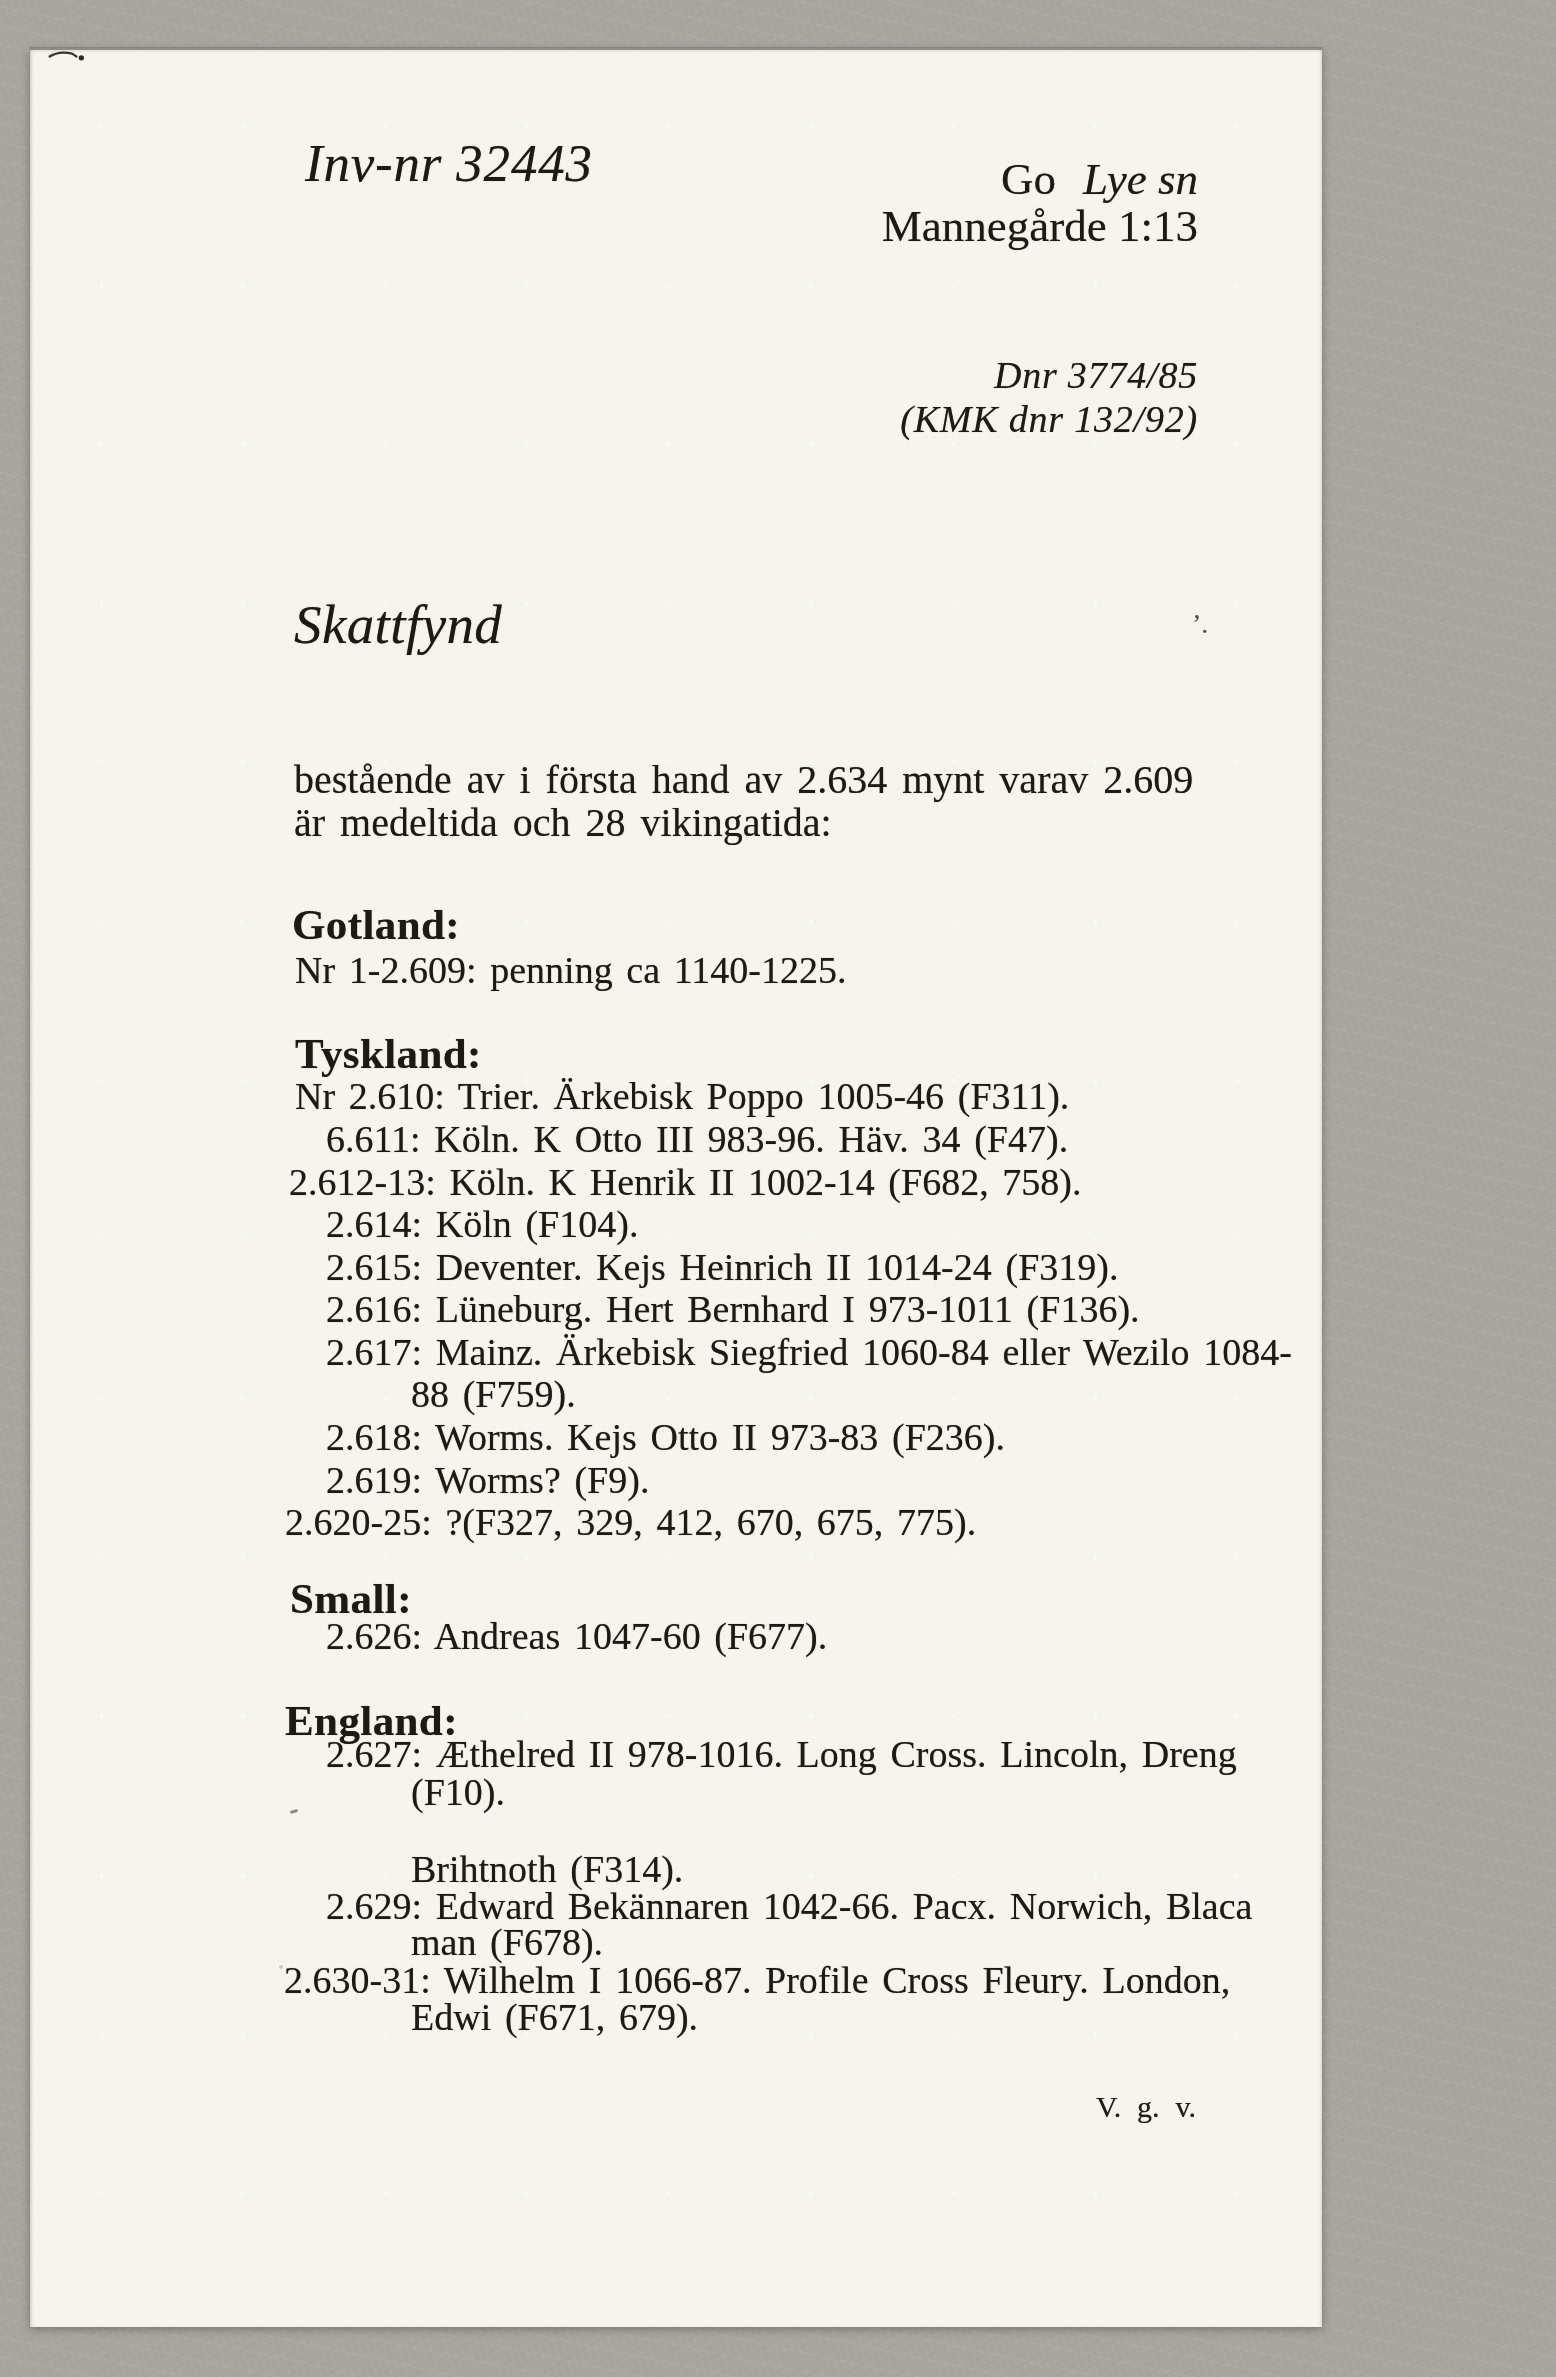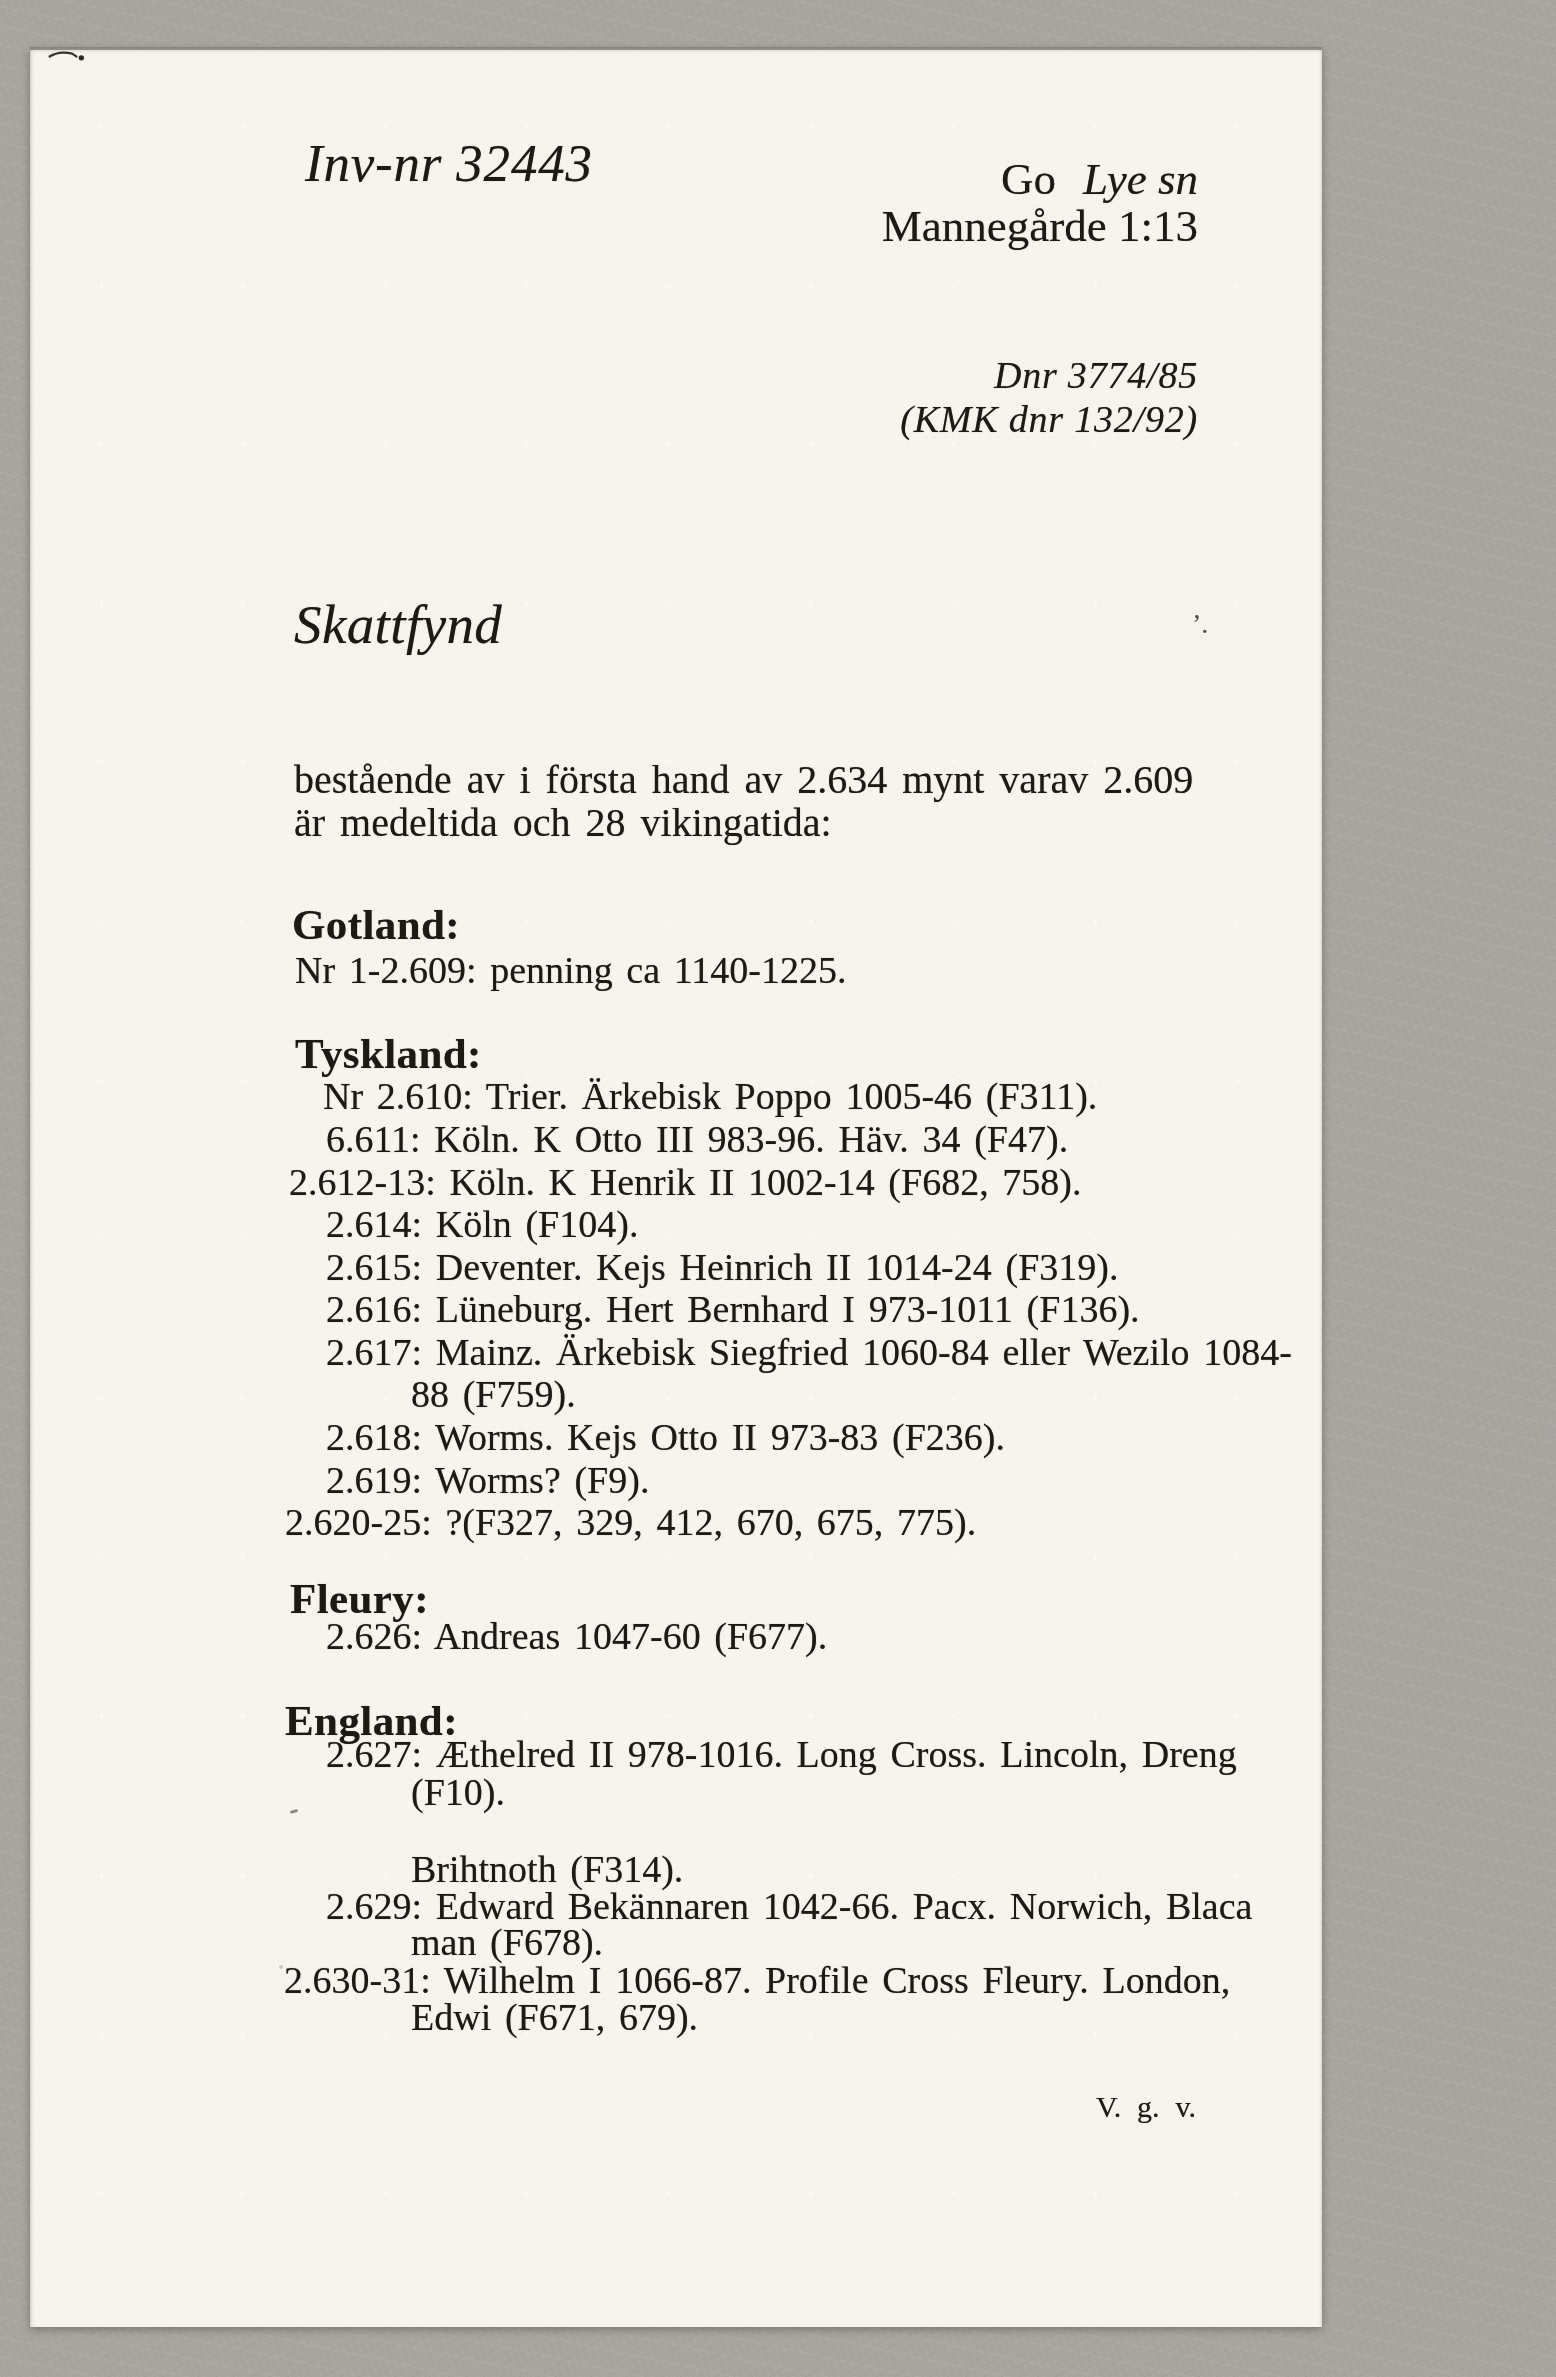--- a/index.html
+++ b/index.html
@@ -85,33 +85,33 @@
     <div class="txt title" style="left:264px; top:547px;">Skattfynd</div>
     <div class="txt stray" style="left:1162px; top:561px;">’.</div>
 
     <div class="txt intro" style="left:264px; top:711px;">bestående av i första hand av 2.634 mynt varav 2.609</div>
     <div class="txt intro" style="left:264px; top:754px;">är medeltida och 28 vikingatida:</div>
 
     <div class="txt sec-head" style="left:262px; top:854px;">Gotland:</div>
     <div class="txt entry" style="left:265px; top:902px;">Nr 1-2.609: penning ca 1140-1225.</div>
 
     <div class="txt sec-head" style="left:265px; top:983px;">Tyskland:</div>
-    <div class="txt entry" style="left:265px; top:1028px;margin-left:28px;">Nr 2.610: Trier. Ärkebisk Poppo 1005-46 (F311).</div>
+    <div class="txt entry" style="left:265px; top:1028px;">Nr 2.610: Trier. Ärkebisk Poppo 1005-46 (F311).</div>
     <div class="txt entry" style="left:296px; top:1071px;">6.611: Köln. K Otto III 983-96. Häv. 34 (F47).</div>
     <div class="txt entry" style="left:259px; top:1114px;">2.612-13: Köln. K Henrik II 1002-14 (F682, 758).</div>
     <div class="txt entry" style="left:296px; top:1156px;">2.614: Köln (F104).</div>
     <div class="txt entry" style="left:296px; top:1199px;">2.615: Deventer. Kejs Heinrich II 1014-24 (F319).</div>
     <div class="txt entry" style="left:296px; top:1241px;">2.616: Lüneburg. Hert Bernhard I 973-1011 (F136).</div>
     <div class="txt entry" style="left:296px; top:1284px;">2.617: Mainz. Ärkebisk Siegfried 1060-84 eller Wezilo 1084-</div>
     <div class="txt entry" style="left:381px; top:1326px;">88 (F759).</div>
     <div class="txt entry" style="left:296px; top:1369px;">2.618: Worms. Kejs Otto II 973-83 (F236).</div>
     <div class="txt entry" style="left:296px; top:1412px;">2.619: Worms? (F9).</div>
     <div class="txt entry" style="left:255px; top:1454px;">2.620-25: ?(F327, 329, 412, 670, 675, 775).</div>
 
-    <div class="txt sec-head" style="left:260px; top:1528px;">Fleury:</div>
+    <div class="txt sec-head" style="left:260px; top:1528px;">Small:</div>
     <div class="txt entry" style="left:296px; top:1568px;">2.626: Andreas 1047-60 (F677).</div>
 
     <div class="txt sec-head" style="left:255px; top:1650px;">England:</div>
     <div class="txt entry" style="left:296px; top:1686px;">2.627: Æthelred II 978-1016. Long Cross. Lincoln, Dreng</div>
     <div class="txt entry" style="left:381px; top:1724px;">(F10).</div>
     <div class="txt entry" style="left:381px; top:1801px;">Brihtnoth (F314).</div>
     <div class="txt entry" style="left:296px; top:1838px;">2.629: Edward Bekännaren 1042-66. Pacx. Norwich, Blaca</div>
     <div class="txt entry" style="left:381px; top:1874px;">man (F678).</div>
     <div class="txt entry" style="left:254px; top:1912px;">2.630-31: Wilhelm I 1066-87. Profile Cross Fleury. London,</div>
     <div class="txt entry" style="left:381px; top:1949px;">Edwi (F671, 679).</div>

